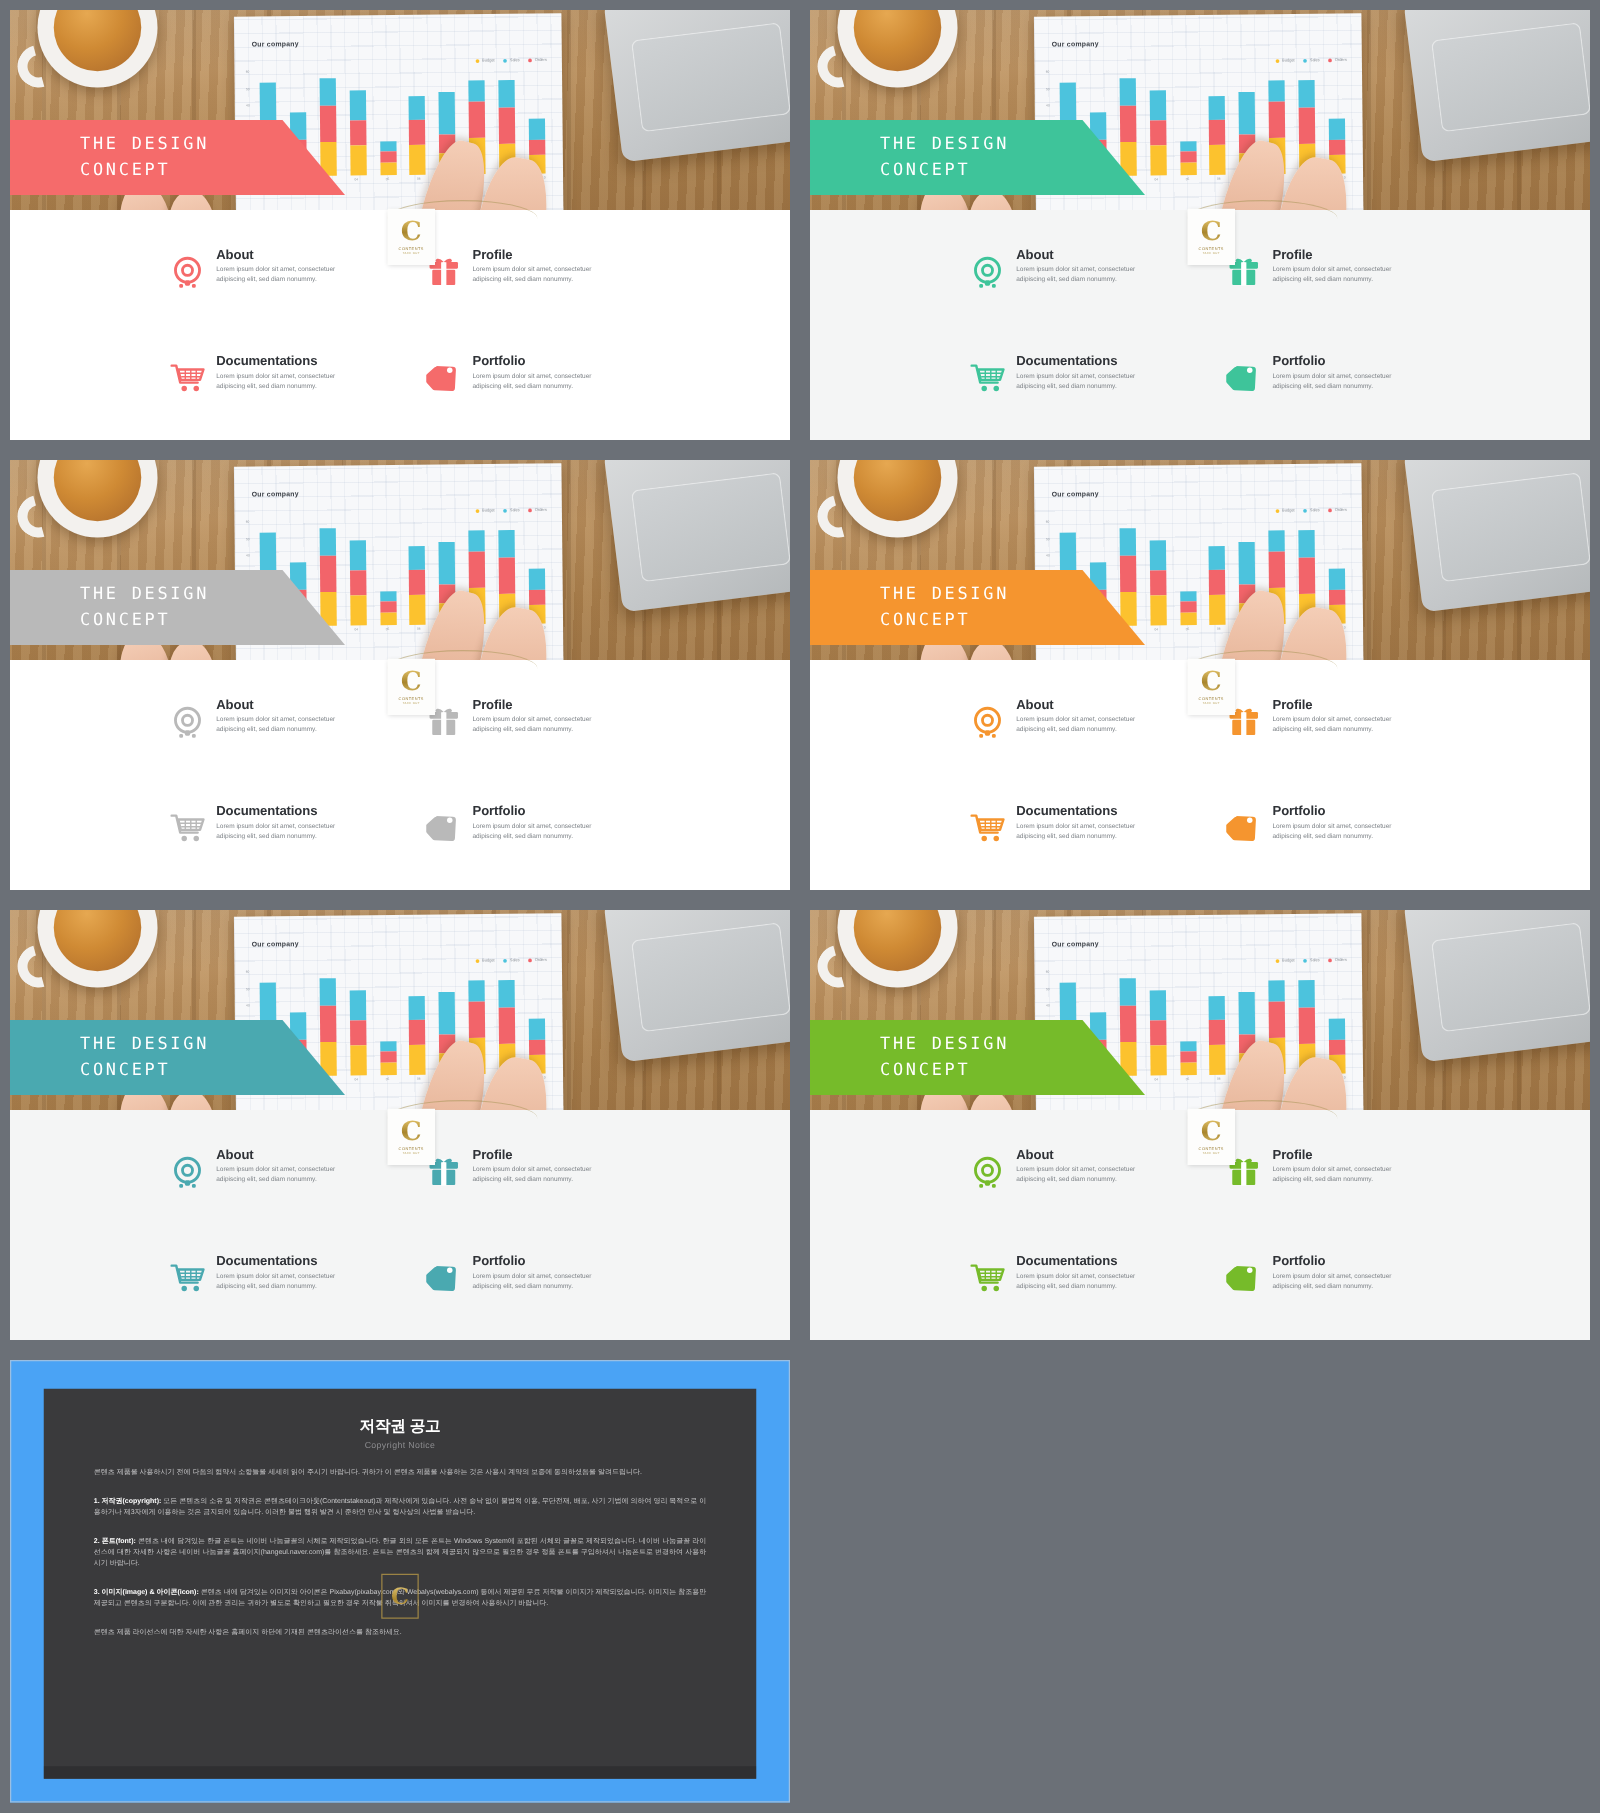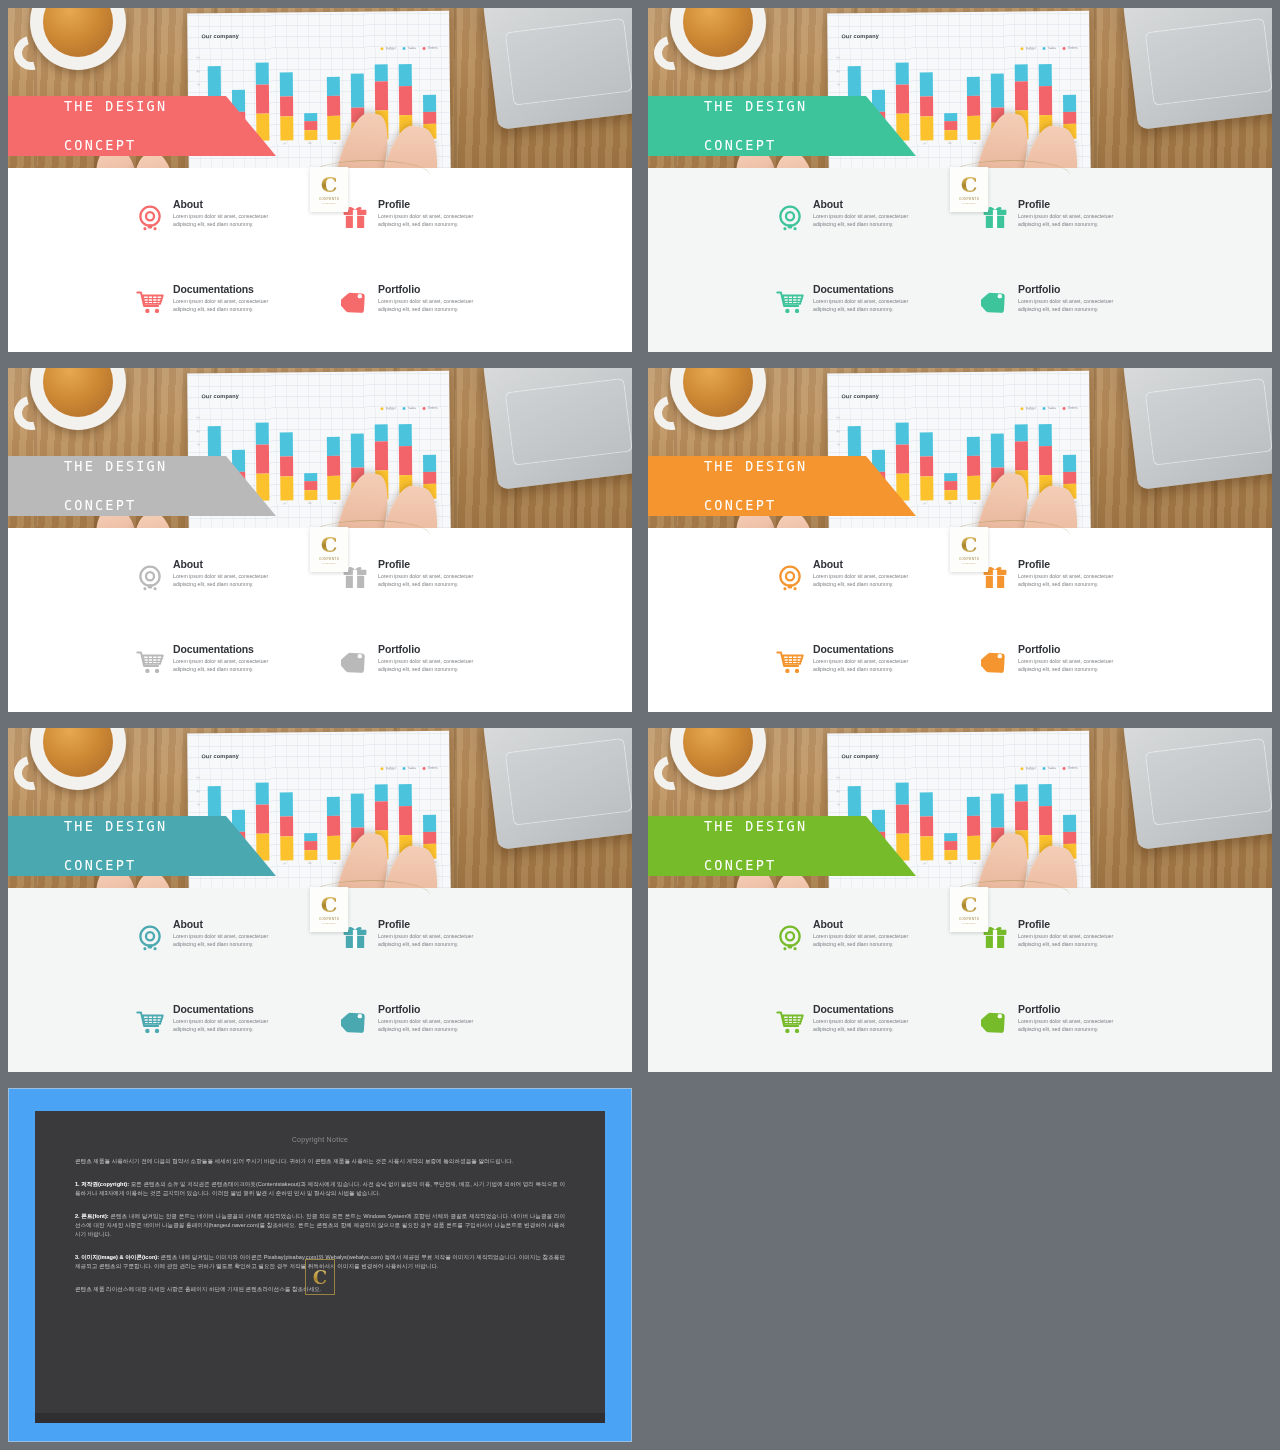--- a/index.html
+++ b/index.html
@@ -142,21 +142,21 @@
   .f1 { left: 330px; top: 104px; width: 46px; height: 112px; transform: rotate(14deg); }
   .f2 { left: 374px; top: 118px; width: 54px; height: 110px; transform: rotate(10deg); }
   .f3 { left: 88px; top: 140px; width: 42px; height: 70px; transform: rotate(-8deg); }
   .f4 { left: 126px; top: 146px; width: 40px; height: 68px; transform: rotate(-4deg); }
 
   
   .ribbon {
     position: absolute; left: 0; top: 88px;
     width: 268px; height: 60px;
     clip-path: polygon(0 0, 218px 0, 268px 100%, 0 100%);
-    display: flex; flex-direction: column; justify-content: space-between;
+    display: flex; flex-direction: column; justify-content: center;
     padding-left: 56px;
   }
   .ribbon .line {
     font-family: "DejaVu Sans Mono", monospace;
     font-size: 13.5px; letter-spacing: 2.2px; color: #ffffff;
     line-height: 21px; white-space: nowrap;
   }
 
   
   .body-area {
@@ -1268,20 +1268,21 @@
       <div class="watermark">
         <div class="wm-c">C</div>
         <div class="wm-n">CONTENTS</div>
         <div class="wm-s">TAKE  OUT</div>
       </div>
     </div>
   </div>
     <div class="cell">
       <div class="cslide">
         <div class="cpanel">
+          <div class="ctitle">저작권 공고</div>
           <div class="csub">Copyright Notice</div>
           <div class="cpara">콘텐츠 제품을 사용하시기 전에 다음의 협약서 소항들을 세세히 읽어 주시기 바랍니다. 귀하가 이 콘텐츠 제품을 사용하는 것은 사용시 계약의 보증에 동의하셨음을 알려드립니다.</div>
           <div class="cpara"><b>1. 저작권(copyright):</b><span> 모든 콘텐츠의 소유 및 저작권은 콘텐츠테이크아웃(Contentstakeout)과 제작사에게 있습니다. 사전 승낙 없이 불법적 이용, 무단전재, 배포, 사기 기법에 의하여 영리 목적으로 이용하거나 제3자에게 이용하는 것은 금지되어 있습니다. 이러한 불법 행위 발견 시 준하면 민사 및 형사상의 사법을 받습니다.</span></div>
           <div class="cpara"><b>2. 폰트(font):</b><span> 콘텐츠 내에 담겨있는 한글 폰트는 네이버 나눔글꼴의 서체로 제작되었습니다. 한글 외의 모든 폰트는 Windows System에 포함된 서체와 글꼴로 제작되었습니다. 네이버 나눔글꼴 라이선스에 대한 자세한 사항은 네이버 나눔글꼴 홈페이지(hangeul.naver.com)를 참조하세요. 폰트는 콘텐츠의 함께 제공되지 않으므로 필요한 경우 정품 폰트를 구입하셔서 나눔폰트로 변경하여 사용하시기 바랍니다.</span></div>
           <div class="cpara"><b>3. 이미지(image) &amp; 아이콘(icon):</b><span> 콘텐츠 내에 담겨있는 이미지와 아이콘은 Pixabay(pixabay.com)와 Webalys(webalys.com) 등에서 제공된 무료 저작물 이미지가 제작되었습니다. 이미지는 참조용만 제공되고 콘텐츠의 구분합니다. 이에 관한 권리는 귀하가 별도로 확인하고 필요한 경우 저작물 취득하셔서 이미지를 변경하여 사용하시기 바랍니다.</span></div>
           <div class="cpara">콘텐츠 제품 라이선스에 대한 자세한 사항은 홈페이지 하단에 기재된 콘텐츠라이선스를 참조하세요.</div>
           <div class="cwm">
             <span>C</span>
           </div>
           <div class="cfoot"></div>

